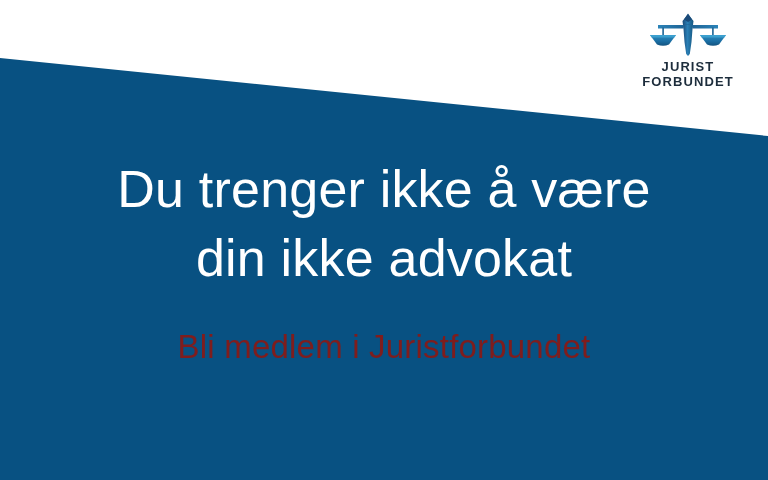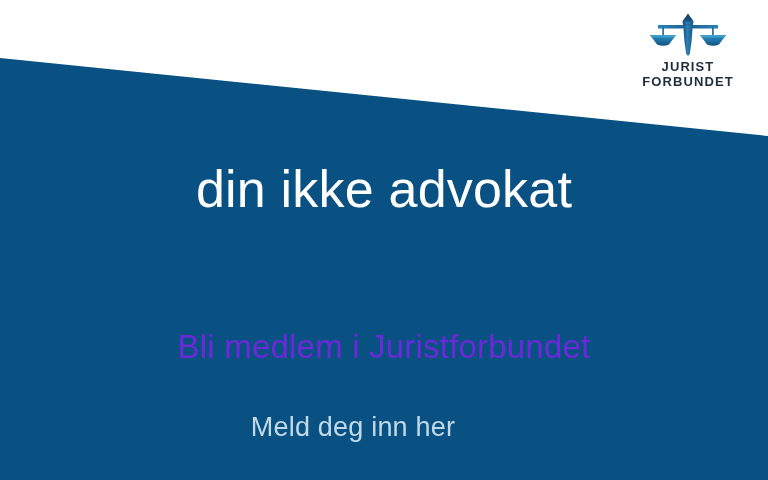--- a/index.html
+++ b/index.html
@@ -66,21 +66,21 @@
     letter-spacing: 0.2px;
   }
   #headline .hl-line { display: block; }
   
   #subtitle {
     position: absolute;
     left: 0;
     top: 328px;
     width: 768px;
     text-align: center;
-    color: #6d28d9;
+    color: #7f1d1d;
     font-size: 33px;
     font-weight: 300;
     letter-spacing: 0.2px;
   }
   
   #cta {
     position: absolute;
     left: 0;
     top: 412px;
     width: 768px;
@@ -145,22 +145,20 @@
       <path d="M52 23 L78 23 L71 32.5 Q65.1 35.2 59 32.5 Z" fill="url(#gPanR)"></path>
       <path d="M52 23 L78 23 L76.5 25.6 L53.5 25.6 Z" fill="#3fa3d2" opacity="0.85"></path>
     </svg>
     <div id="logo-wordmark">
       <div>JURIST</div>
       <div>FORBUNDET</div>
     </div>
   </div>
 
   <div id="headline">
+    <span class="hl-line">Du trenger ikke å være</span>
     <span class="hl-line">din ikke advokat</span>
   </div>
 
   <div id="subtitle">Bli medlem i Juristforbundet</div>
 
-  <div id="cta">
-    <a id="cta-link" href="#">Meld deg inn her</a>
-  </div>
 
 </div>
 
 </body></html>

